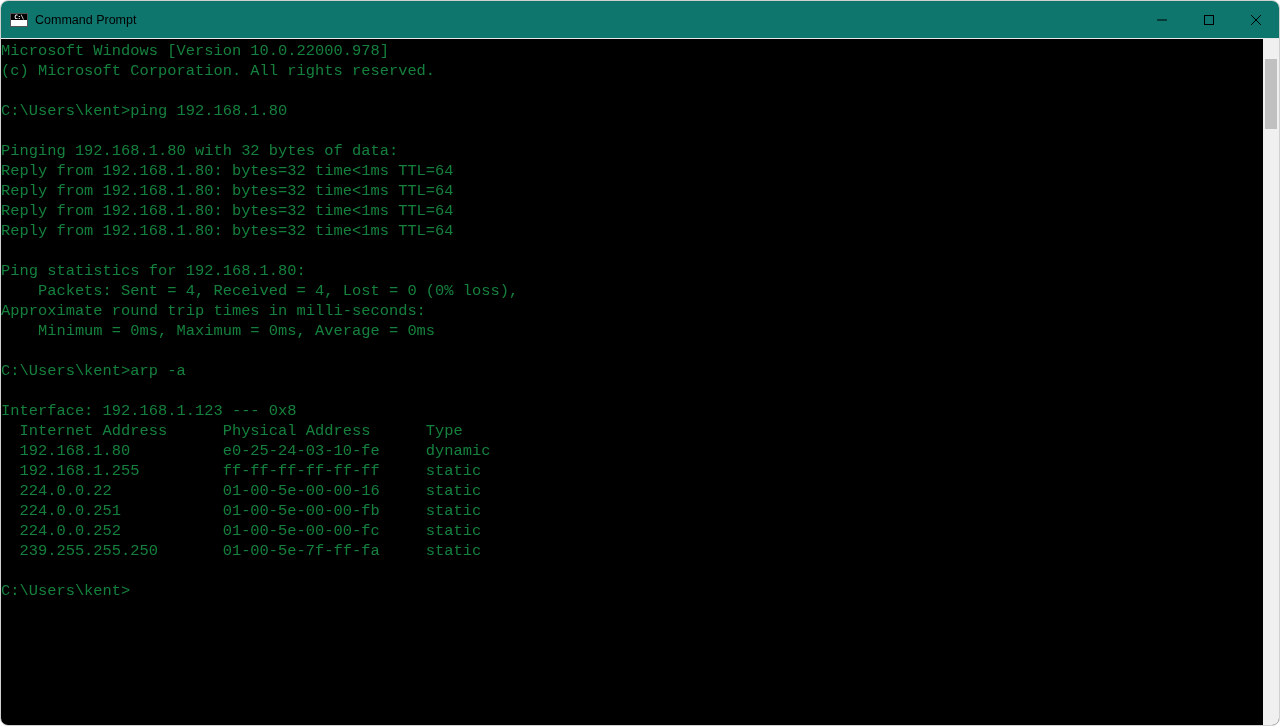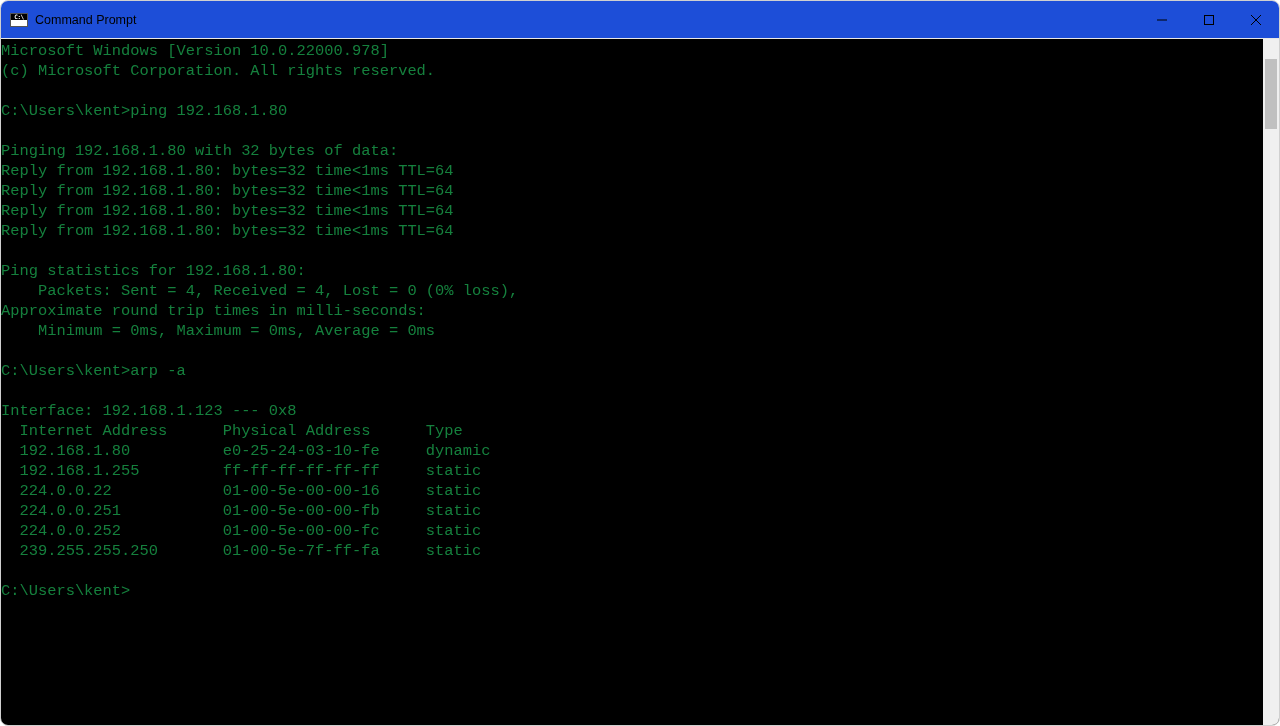--- a/index.html
+++ b/index.html
@@ -7,21 +7,21 @@
       font-family: "Segoe UI", Tahoma, sans-serif;
       background: #ffffff;
       width: 1280px;
       height: 726px;
       overflow: hidden;
       border: 1px solid #d0d0d0;
       border-radius: 8px;
     }
     .titlebar {
       height: 38px;
-      background: #1d4ed8;
+      background: #0f766e;
       display: flex;
       align-items: center;
       border-bottom: 1px solid #e8e8e8;
     }
     .app-icon {
       width: 18px;
       height: 14px;
       border: 1px solid #555;
       margin-left: 9px;
       margin-right: 7px;

